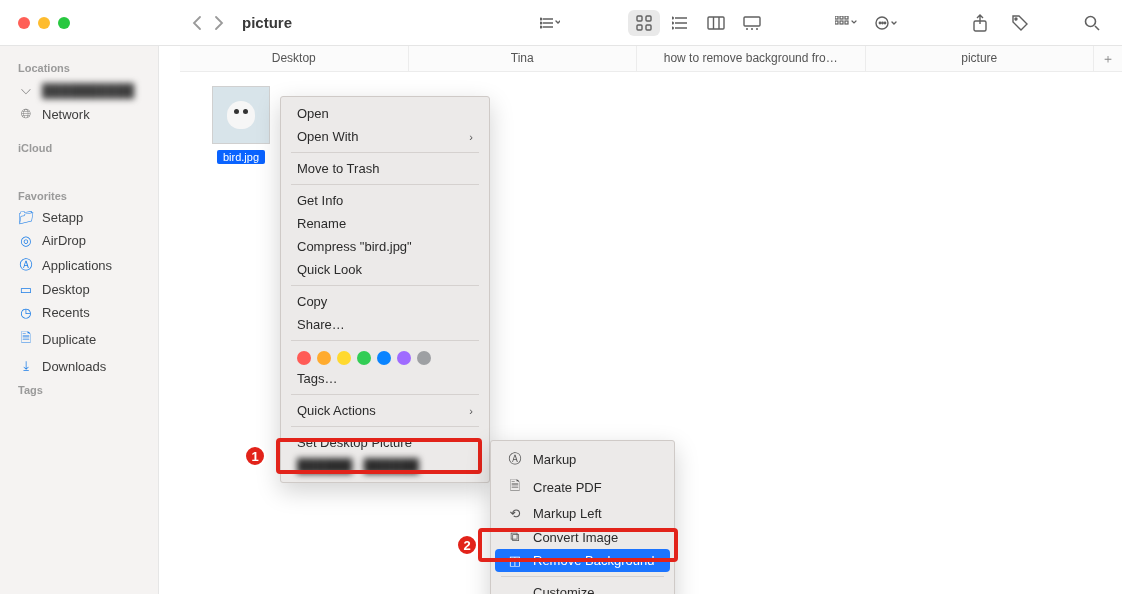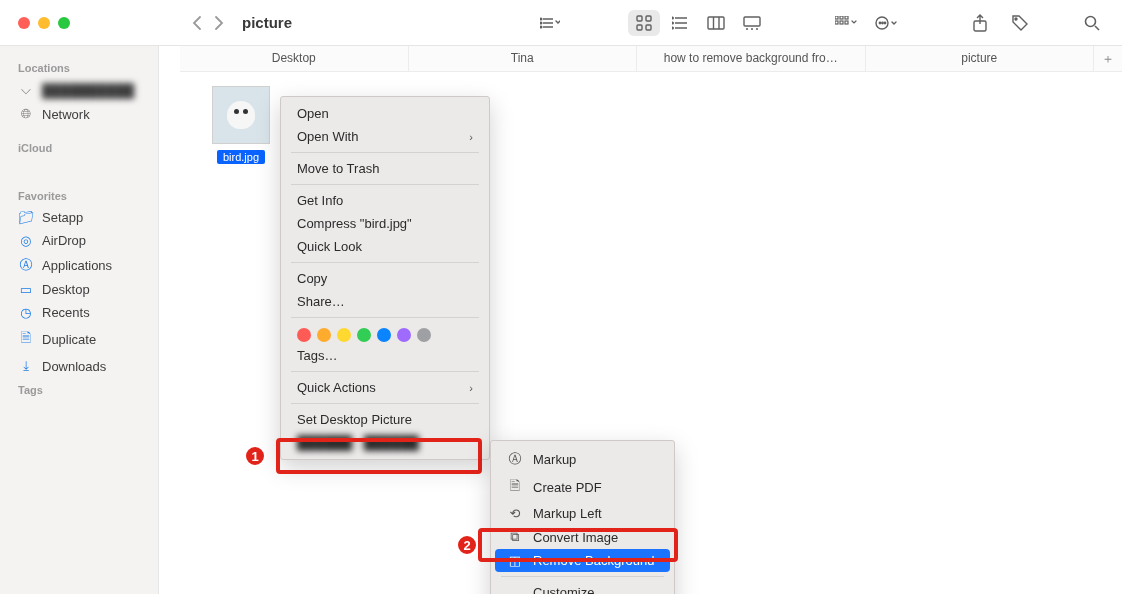--- a/index.html
+++ b/index.html
@@ -247,20 +247,23 @@
     </div>
   <hr>
   <div class="mi">
       <span>Move to Trash</span>
     </div>
   <hr>
   <div class="mi">
       <span>Get Info</span>
     </div>
   <div class="mi">
+      <span>Rename</span>
+    </div>
+  <div class="mi">
       <span>Compress "bird.jpg"</span>
     </div>
   <div class="mi">
       <span>Quick Look</span>
     </div>
   <hr>
   <div class="mi">
       <span>Copy</span>
     </div>
   <div class="mi">

